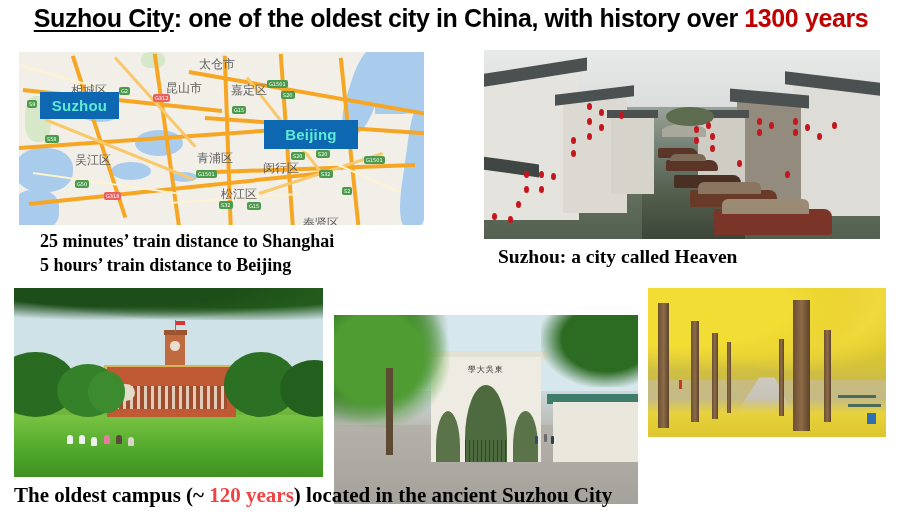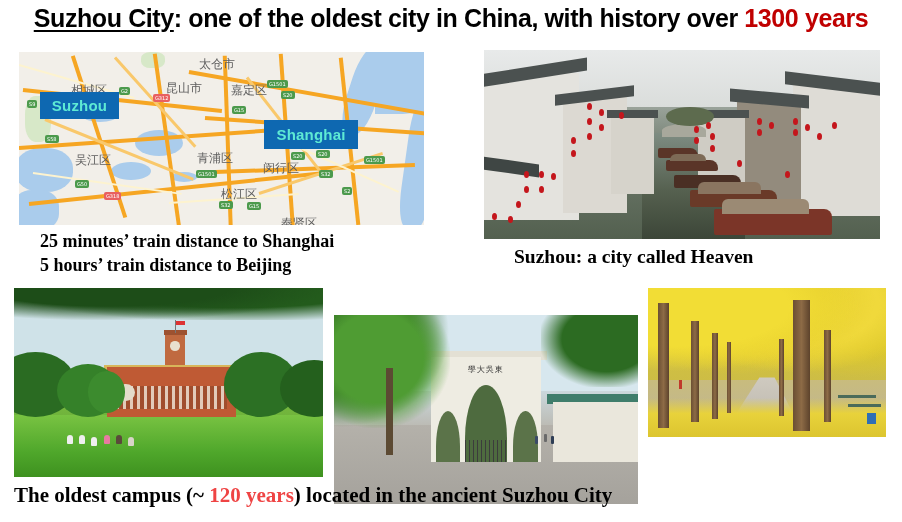--- a/index.html
+++ b/index.html
@@ -12,21 +12,21 @@
          font-size:25px;letter-spacing:-.4px;color:#000;white-space:nowrap;}
   .title .u{text-decoration:underline;text-underline-offset:3px;}
   .title .red{color:#C00000;}
 
   
   .cap{position:absolute;font-family:"Liberation Serif", serif;font-weight:bold;
        color:#000;white-space:nowrap;}
   .cap .red{color:#ef4444;}
 
   #cap-train{left:40px;top:229px;font-size:18px;line-height:24px;}
-  #cap-heaven{left:514px;top:246px;font-size:19.5px;}
+  #cap-heaven{left:498px;top:246px;font-size:19.5px;}
   #cap-campus{left:14px;top:483px;font-size:21px;}
 
   
   .photo{position:absolute;overflow:hidden;background:#ddd;}
 
   
   #map{left:19px;top:52px;width:405px;height:173px;background:#f2efe9;}
   .mapwrap{position:absolute;inset:0;}
   .water{position:absolute;background:#aaccec;}
   .greenarea{position:absolute;background:#d7e8c8;border-radius:40%;}
@@ -167,42 +167,42 @@
     <div class="rd min" style="left:150px;top:150px;width:130px;transform:rotate(-4deg);"></div>
 
     <span class="cn" style="left:180px;top:4px;">太仓市</span>
     <span class="cn" style="left:147px;top:28px;">昆山市</span>
     <span class="cn" style="left:52px;top:30px;">相城区</span>
     <span class="cn" style="left:212px;top:30px;">嘉定区</span>
     <span class="cn" style="left:178px;top:98px;">青浦区</span>
     <span class="cn" style="left:244px;top:108px;">闵行区</span>
     <span class="cn" style="left:202px;top:134px;">松江区</span>
     <span class="cn" style="left:56px;top:100px;">吴江区</span>
-    <span class="cn" style="left:262px;top:163px;text-decoration:underline;">奉贤区</span>
+    <span class="cn" style="left:284px;top:163px;text-decoration:underline;">奉贤区</span>
 
     <span class="shield" style="left:8px;top:48px;">S9</span>
     <span class="shield" style="left:100px;top:35px;">G2</span>
     <span class="shield r" style="left:134px;top:42px;">G312</span>
     <span class="shield" style="left:248px;top:28px;">G1501</span>
     <span class="shield" style="left:262px;top:39px;">S20</span>
     <span class="shield" style="left:213px;top:54px;">G15</span>
     <span class="shield" style="left:26px;top:83px;">S58</span>
     <span class="shield" style="left:56px;top:128px;">G50</span>
     <span class="shield r" style="left:85px;top:140px;">G318</span>
     <span class="shield" style="left:177px;top:118px;">G1501</span>
     <span class="shield" style="left:272px;top:100px;">S20</span>
     <span class="shield" style="left:297px;top:98px;">S20</span>
     <span class="shield" style="left:345px;top:104px;">G1501</span>
     <span class="shield" style="left:300px;top:118px;">S32</span>
     <span class="shield" style="left:323px;top:135px;">S2</span>
     <span class="shield" style="left:200px;top:149px;">S32</span>
     <span class="shield" style="left:228px;top:150px;">G15</span>
 
     <div class="citylbl" id="lbl-suzhou">Suzhou</div>
-    <div class="citylbl" id="lbl-shanghai">Shanghai</div>
+    <div class="citylbl" id="lbl-shanghai">Beijing</div>
   </div>
 </div>
 
 <div class="cap" id="cap-train">
   <div>25 minutes’ train distance to Shanghai</div>
   <div>5 hours’ train distance to Beijing</div>
 </div>
 
 <div class="photo" id="canal">
   <div class="sky"></div>

